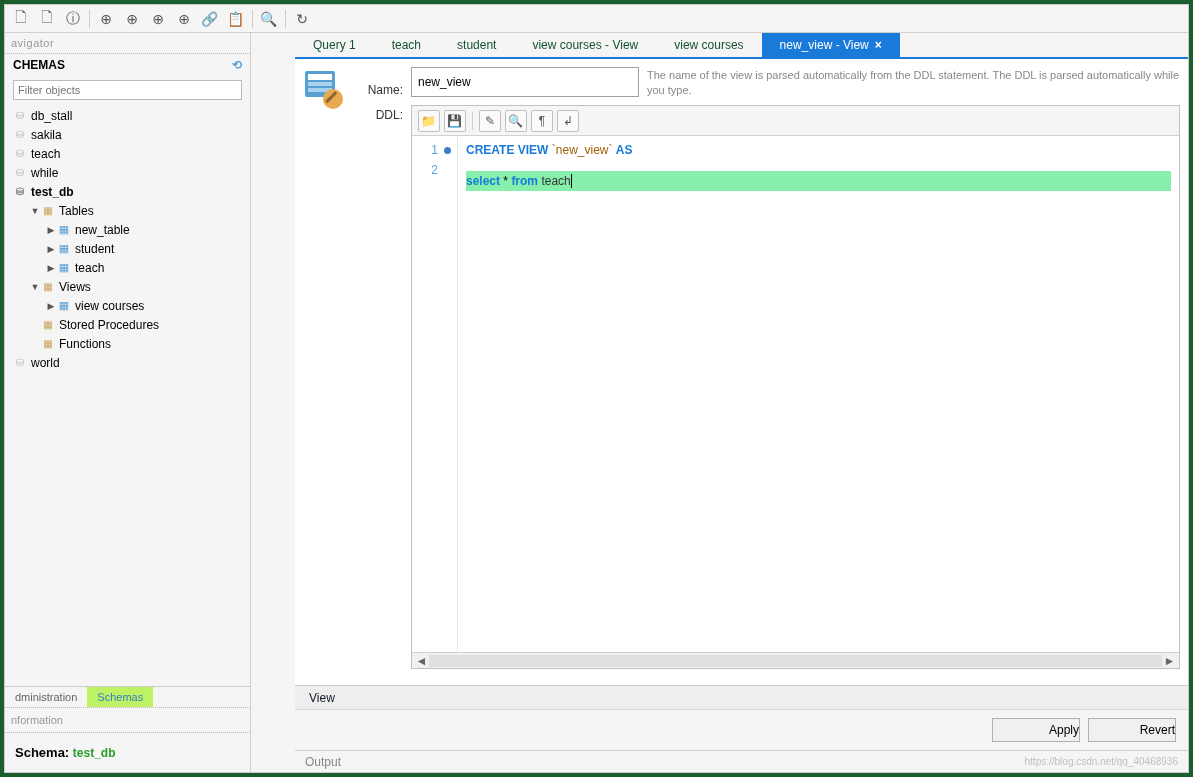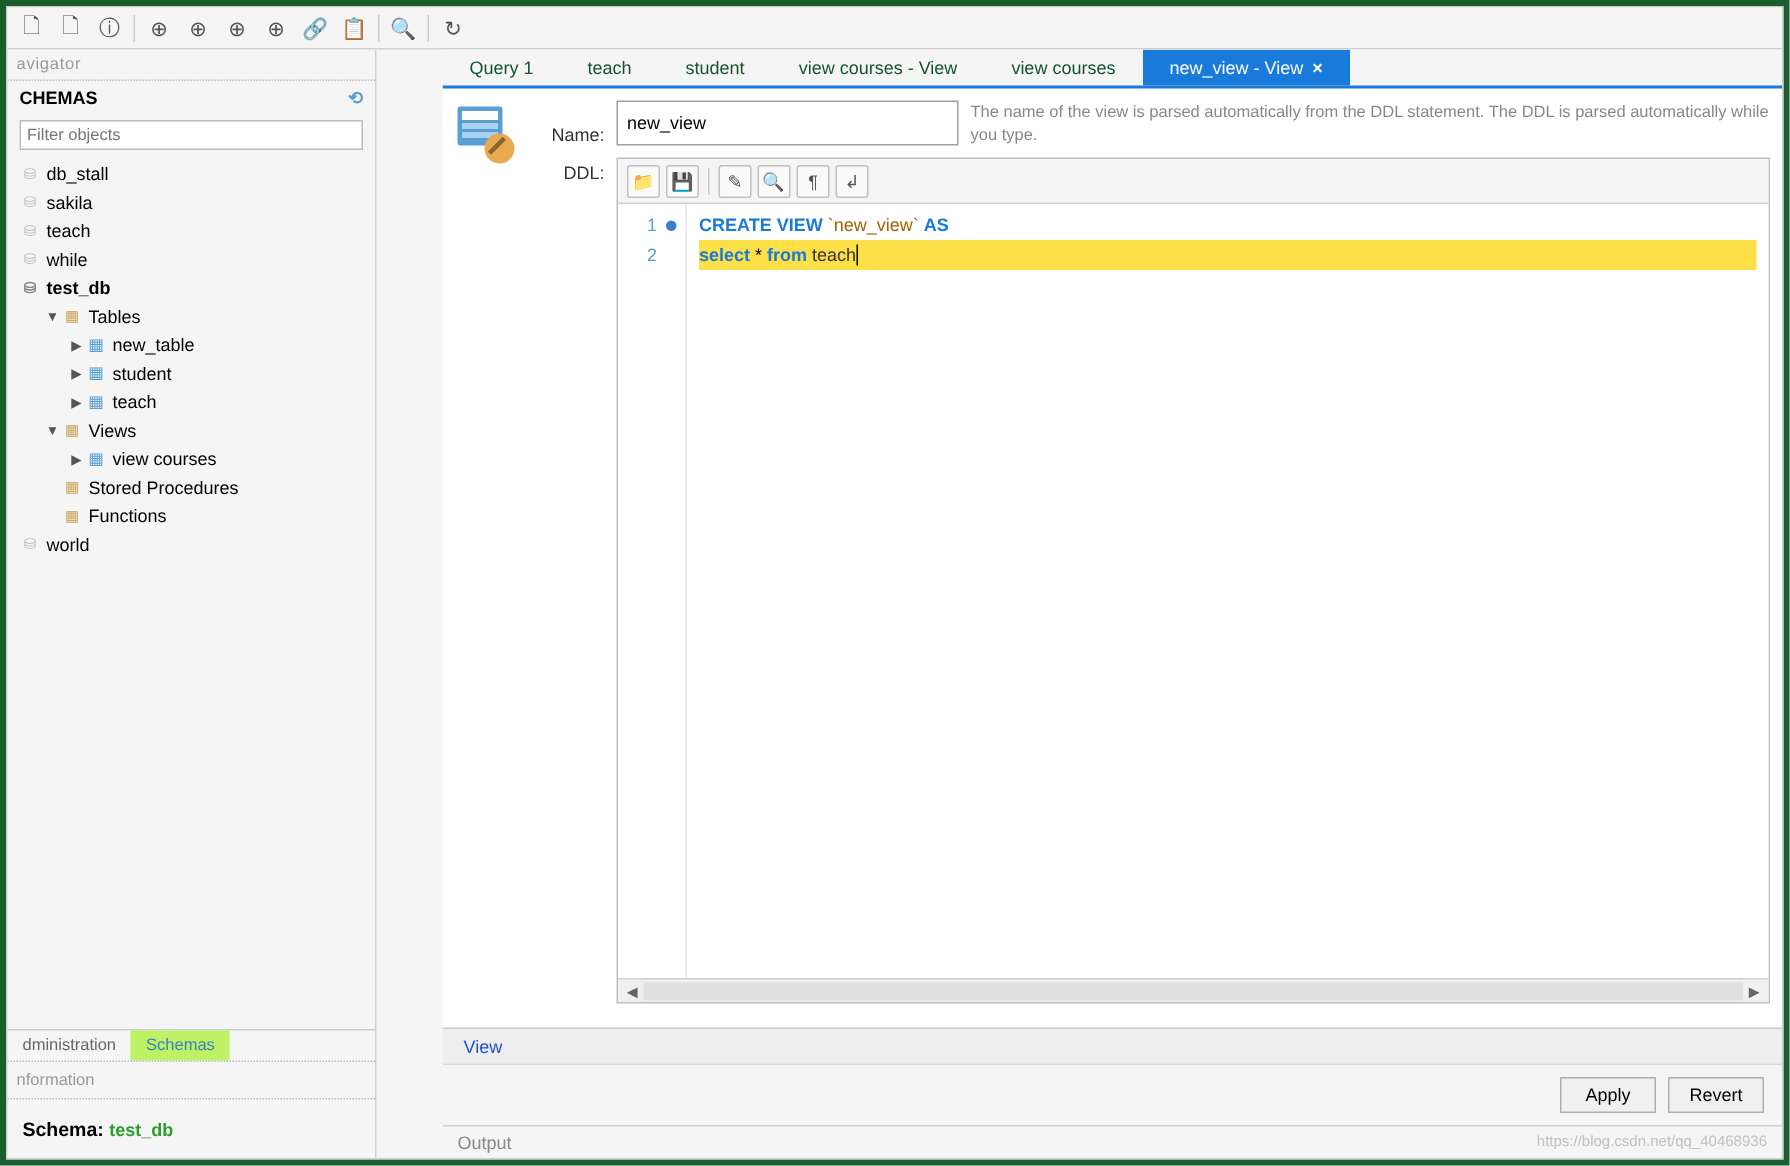--- a/index.html
+++ b/index.html
@@ -54,33 +54,33 @@
 .ddl-area { flex: 1; display: flex; flex-direction: column; border: 1px solid #c0c0c0; overflow: hidden; }
 .ddl-toolbar { height: 30px; background: #f5f5f5; border-bottom: 1px solid #d0d0d0; display: flex; align-items: center; padding: 0 6px; gap: 4px; }
 .ddl-btn { width: 22px; height: 22px; display: flex; align-items: center; justify-content: center; border: 1px solid #c0c0c0; background: #fafafa; cursor: pointer; color: #555; font-size: 12px; border-radius: 2px; }
 .ddl-sep { width: 1px; height: 18px; background: #ccc; margin: 0 2px; }
 .code-area { flex: 1; display: flex; font-family: Consolas, monospace; font-size: 13px; background: #fff; overflow: auto; }
 .gutter { width: 46px; background: #fff; border-right: 1px solid #e8e8e8; text-align: right; padding: 4px 6px 4px 0; color: #5a9fd4; }
 .gutter-row { height: 20px; display: flex; justify-content: flex-end; align-items: center; gap: 6px; }
 .bp-dot { width: 7px; height: 7px; background: #3a7fc4; border-radius: 50%; }
 .code-lines { flex: 1; padding: 4px 8px; }
 .code-row { height: 20px; line-height: 20px; white-space: pre; }
-.code-row.hl { background: #fde047; }
+.code-row.hl { background: #86efac; margin-top: 11px; }
 .kw { color: #1a7ad9; font-weight: bold; }
 .str { color: #a16207; }
 .id { color: #333; }
 .cursor-caret { border-right: 1px solid #000; }
 .hscroll { height: 16px; background: #f0f0f0; border-top: 1px solid #d0d0d0; display: flex; align-items: center; padding: 0 2px; }
 .hscroll-arrow { width: 15px; text-align: center; color: #666; }
 .hscroll-track { flex: 1; height: 12px; background: #e0e0e0; }
 
 .bottom-tabs { display: flex; background: #eee; border-top: 1px solid #ccc; height: 24px; align-items: center; }
-.bt-tab { padding: 16px 14px; color: #1d4ed8; font-size: 12px; }
+.bt-tab { padding: 16px 14px; color: #0f172a; font-size: 12px; }
 .btn-row { display: flex; justify-content: flex-end; padding: 8px 12px; gap: 8px; background: #f5f5f5; border-top: 1px solid #d8d8d8; }
-.btn { width: 64px; height: 24px; background: #f0f0f0; border: 1px solid #b0b0b0; cursor: pointer; font-size: 12px; }
+.btn { width: 88px; height: 24px; background: #f0f0f0; border: 1px solid #b0b0b0; cursor: pointer; font-size: 12px; text-align: right; }
 .output-bar { height: 22px; background: #f5f5f5; border-top: 1px solid #d0d0d0; padding: 3px 10px; color: #888; font-size: 11px; display: flex; justify-content: space-between; align-items: center; }
 .watermark { color: #c0c0c0; font-size: 10px; }
 </style>
 </head>
 <body>
 
 <div class="app">
 
   <div class="toolbar-top">
     <div class="tb-btn">🗋</div>

